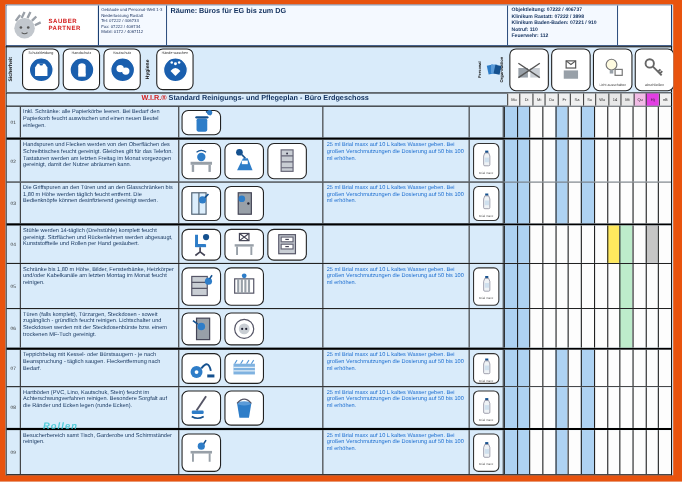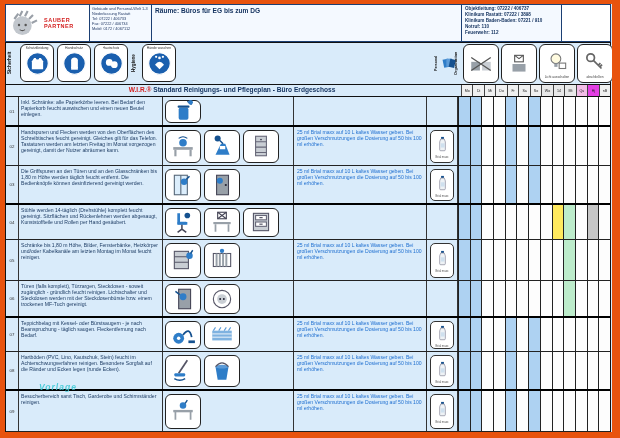--- a/index.html
+++ b/index.html
@@ -605,14 +605,14 @@
           <div class="gc"></div>
           <div class="gc"></div>
           <div class="gc"></div>
           <div class="gc"></div>
           <div class="gc"></div>
           <div class="gc"></div>
         </div>
       </div>
     </div>
 
-  <div id="watermark">Vorlage</div>
+  <div id="watermark">Rollen</div>
 </div>
 
 </body></html>

